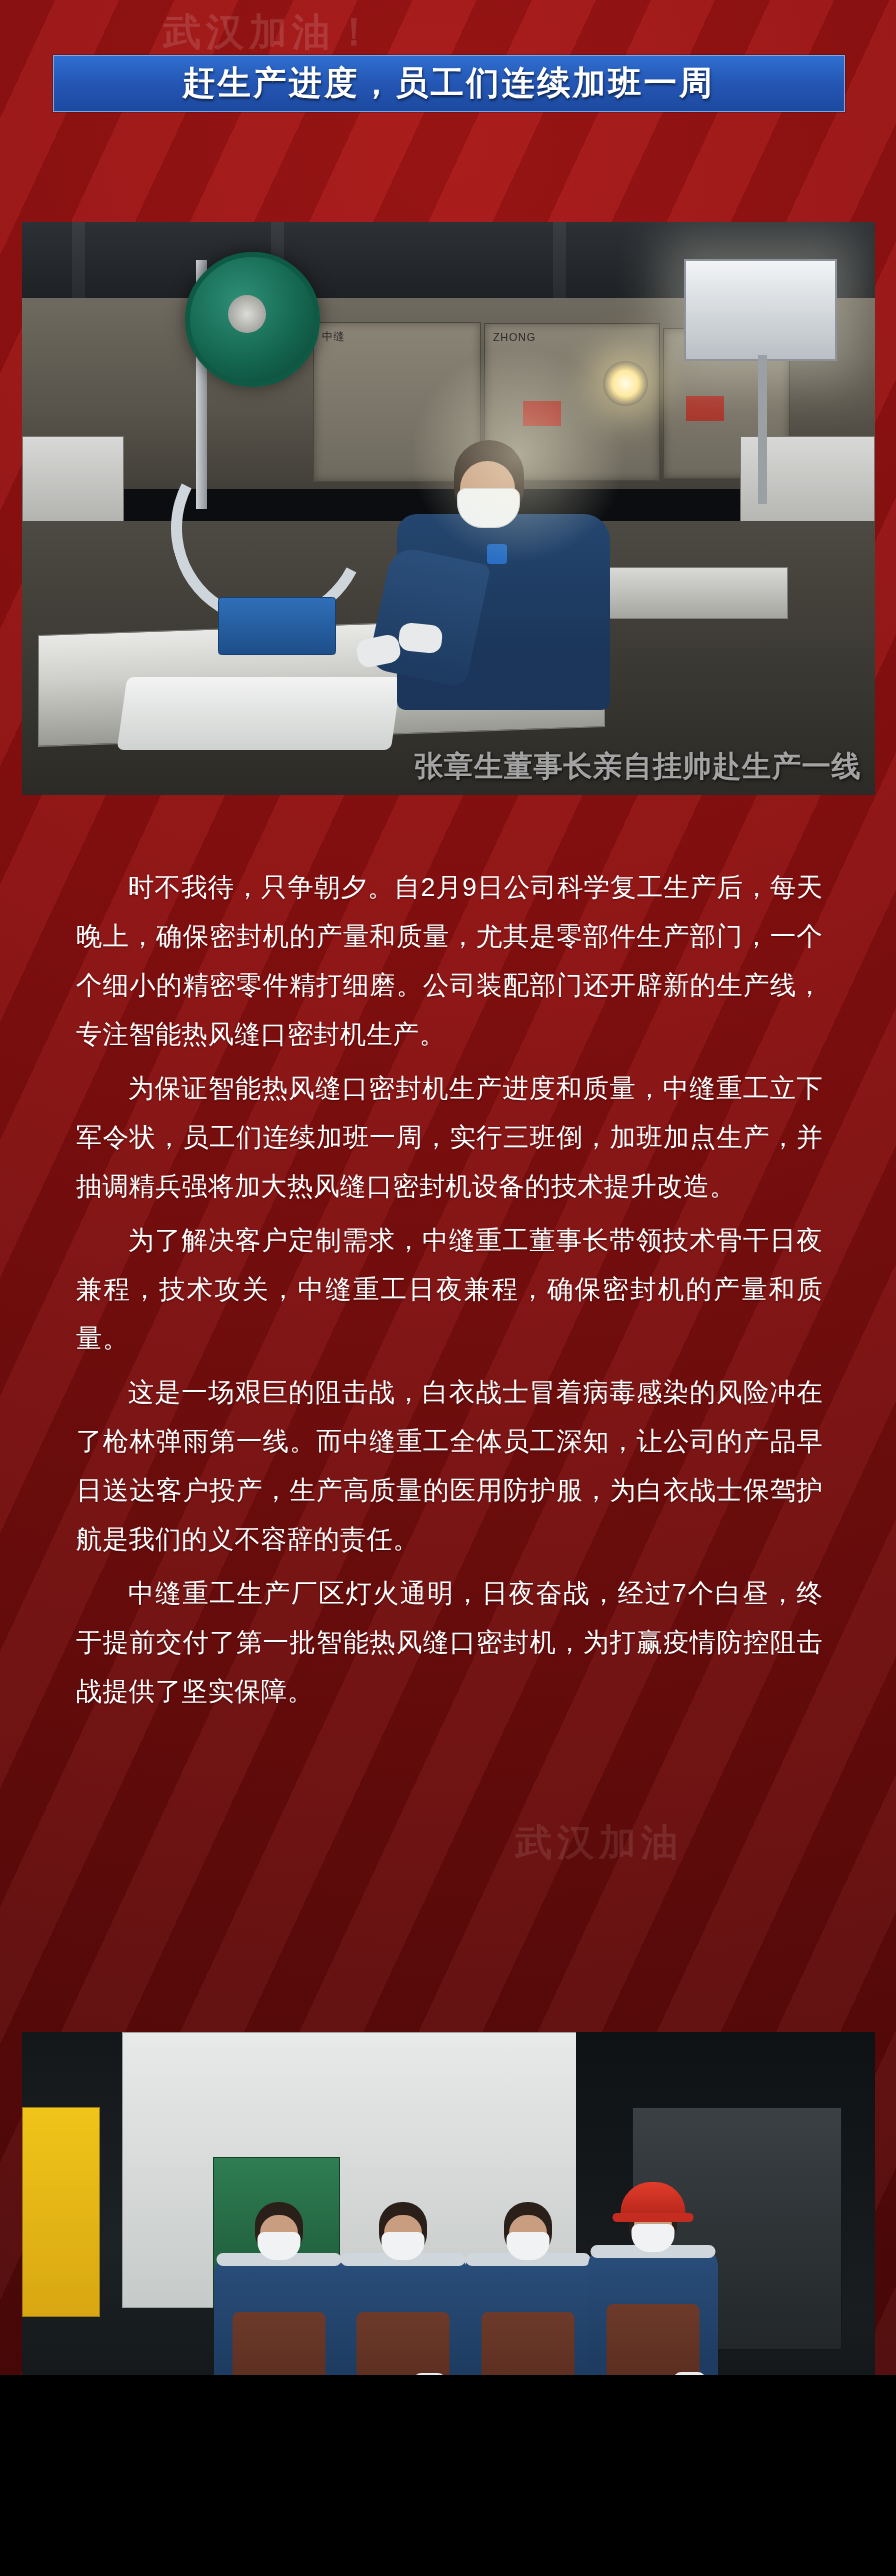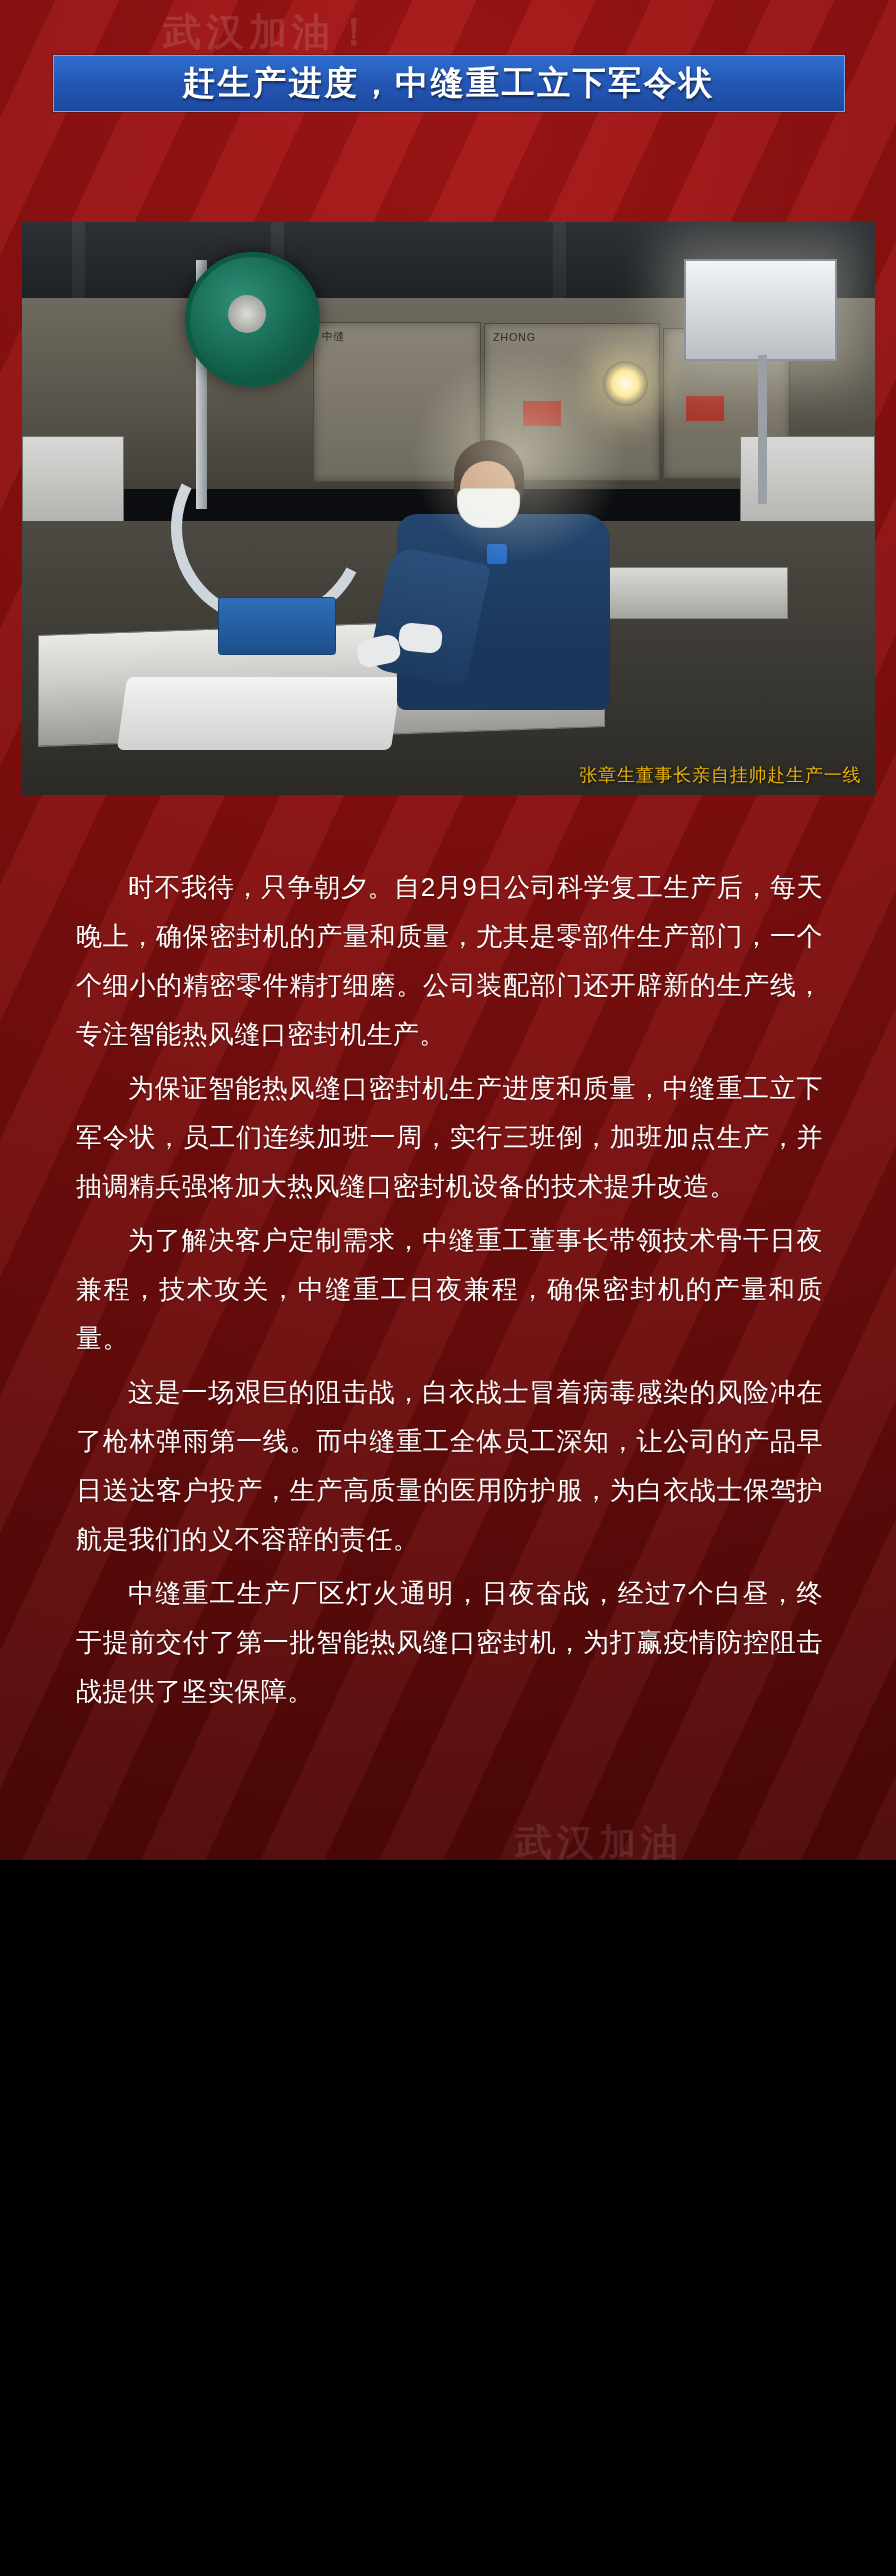--- a/index.html
+++ b/index.html
@@ -6,21 +6,21 @@
     margin: 0;
     padding: 0;
     background: #000;
   }
   body {
     font-family: "Liberation Sans", "DejaVu Sans", sans-serif;
   }
   .page {
     position: relative;
     width: 897px;
-    height: 1860px;
+    height: 2375px;
     margin: 0 auto;
     overflow: hidden;
     background:
       radial-gradient(circle at 50% 6%, #a81616 0%, #8d1010 35%, #6d0c0c 70%, #4e0808 100%),
       #6d0c0c;
   }
   
   .page::before {
     content: "";
     position: absolute;
@@ -220,23 +220,23 @@
   .spot {
     position: absolute; left: 581px; top: 139px; width: 45px; height: 45px;
     border-radius: 50%;
     background: radial-gradient(circle, #fffbe6 0%, #ffe9a0 40%, rgba(255,220,120,0) 75%);
     box-shadow: 0 0 33px 15px rgba(255,235,170,0.45);
   }
   .photo-caption {
     position: absolute;
     right: 13.3px;
     bottom: 8.3px;
-    color: #eab308;
-    font-size: 18px;
-    font-weight: normal;
+    color: #a3a3a3;
+    font-size: 29px;
+    font-weight: bold;
     letter-spacing: 0.8px;
     text-shadow: 0.8px 0.8px 3.3px rgba(0,0,0,0.85);
     white-space: nowrap;
   }
 
   
   .article {
     position: absolute;
     top: 863px;
     left: 76px;
@@ -343,21 +343,21 @@
   }
 </style>
 </head>
 <body>
 
 <div class="page">
 
   <div class="watermark wm-top">武汉加油！</div>
 
   <div class="headline-wrap">
-    <div class="headline">赶生产进度，中缝重工立下军令状</div>
+    <div class="headline">赶生产进度，员工们连续加班一周</div>
   </div>
 
   <div class="photo1">
     <div class="p1-scene">
       <div class="p1-ceiling"></div>
       <div class="p1-beam" style="left:50px;"></div>
       <div class="p1-beam" style="left:249px;"></div>
       <div class="p1-beam" style="left:531px;"></div>
       <div class="p1-wall"></div>
 

